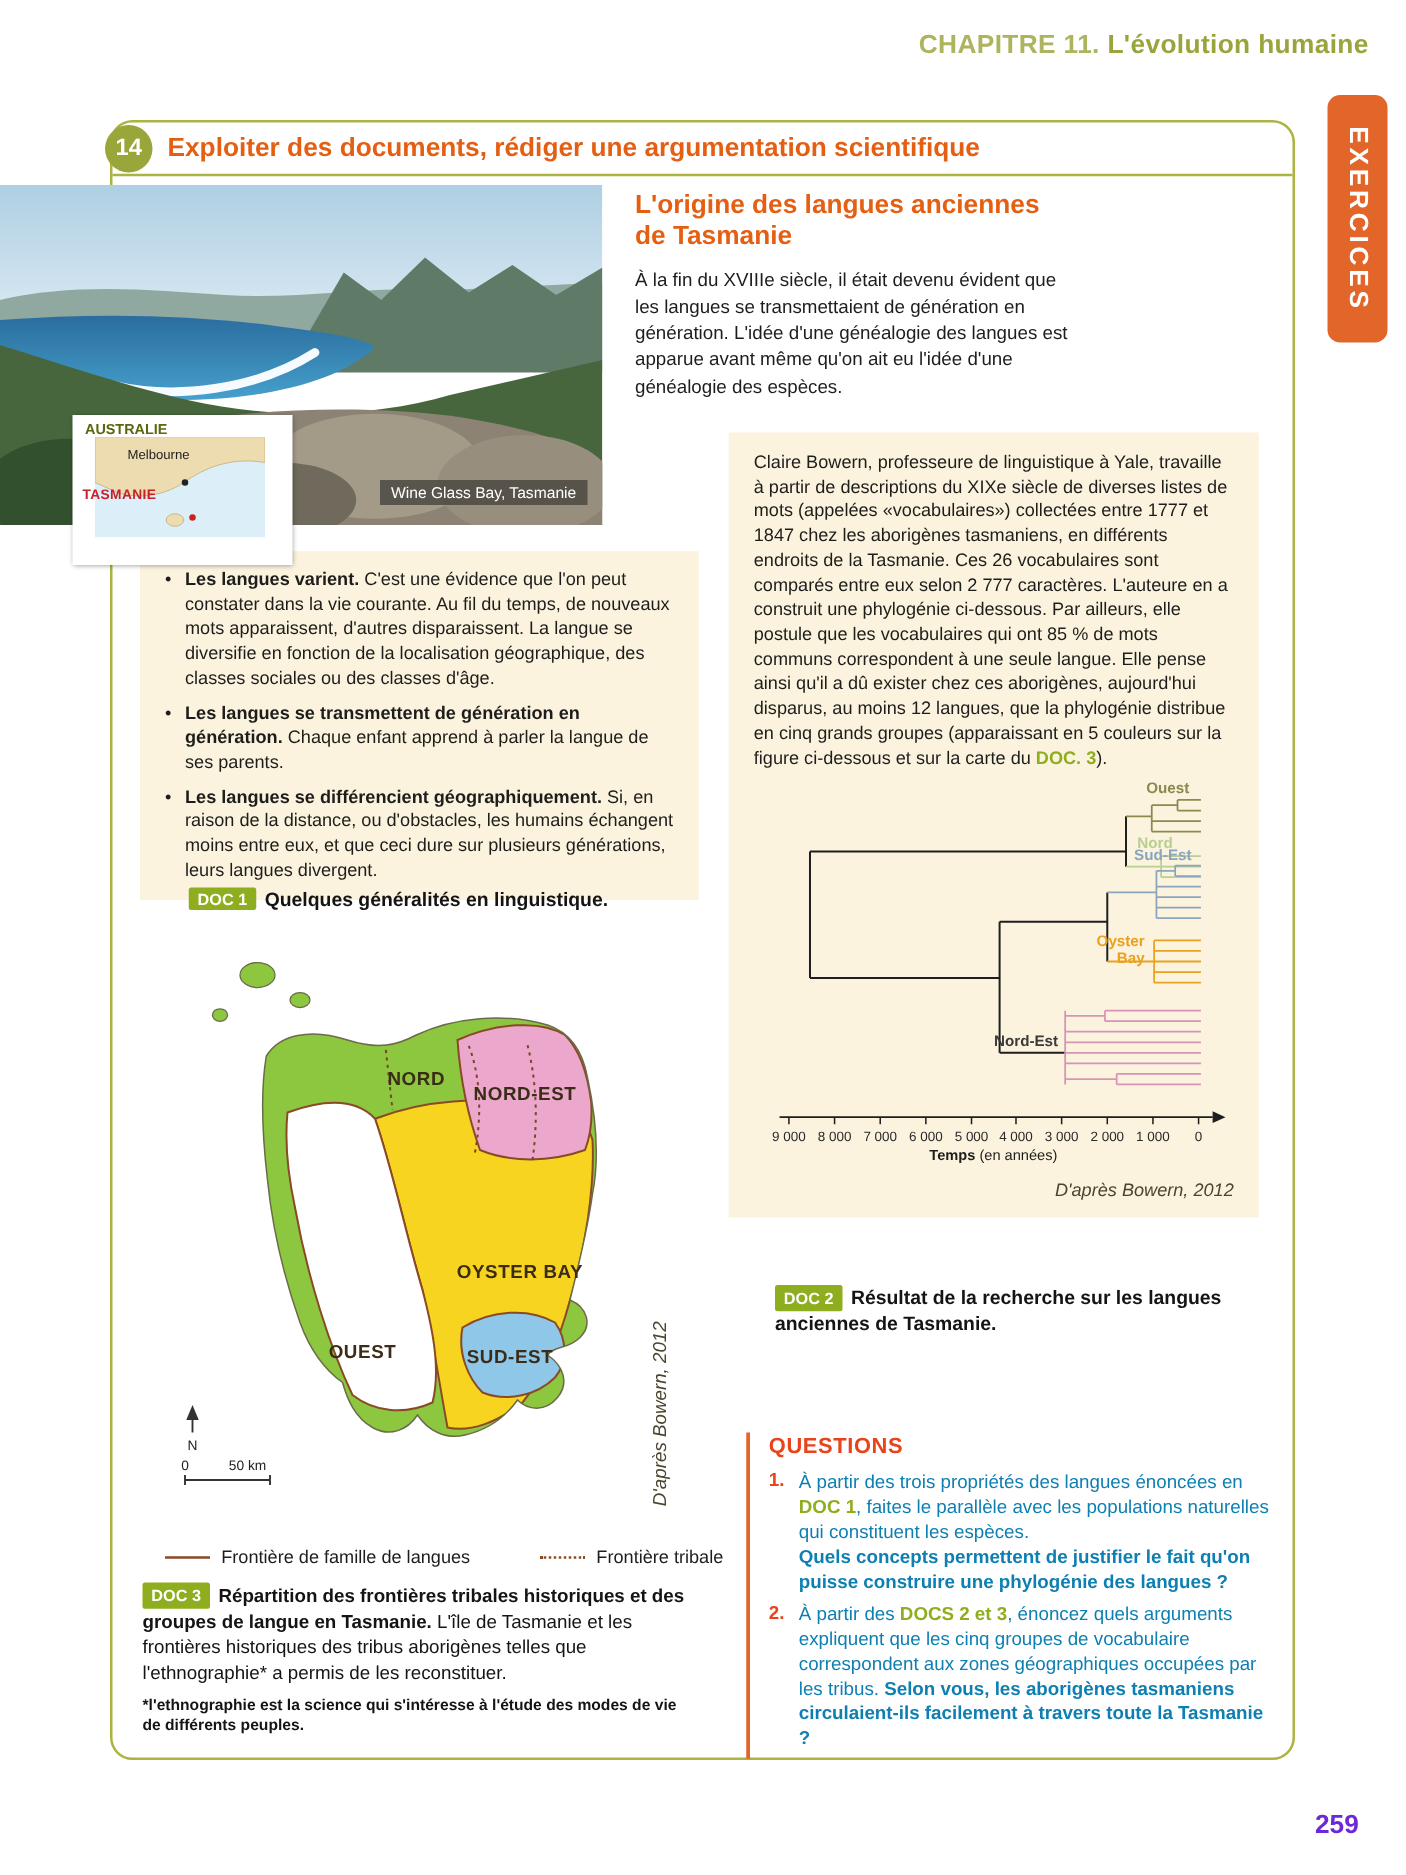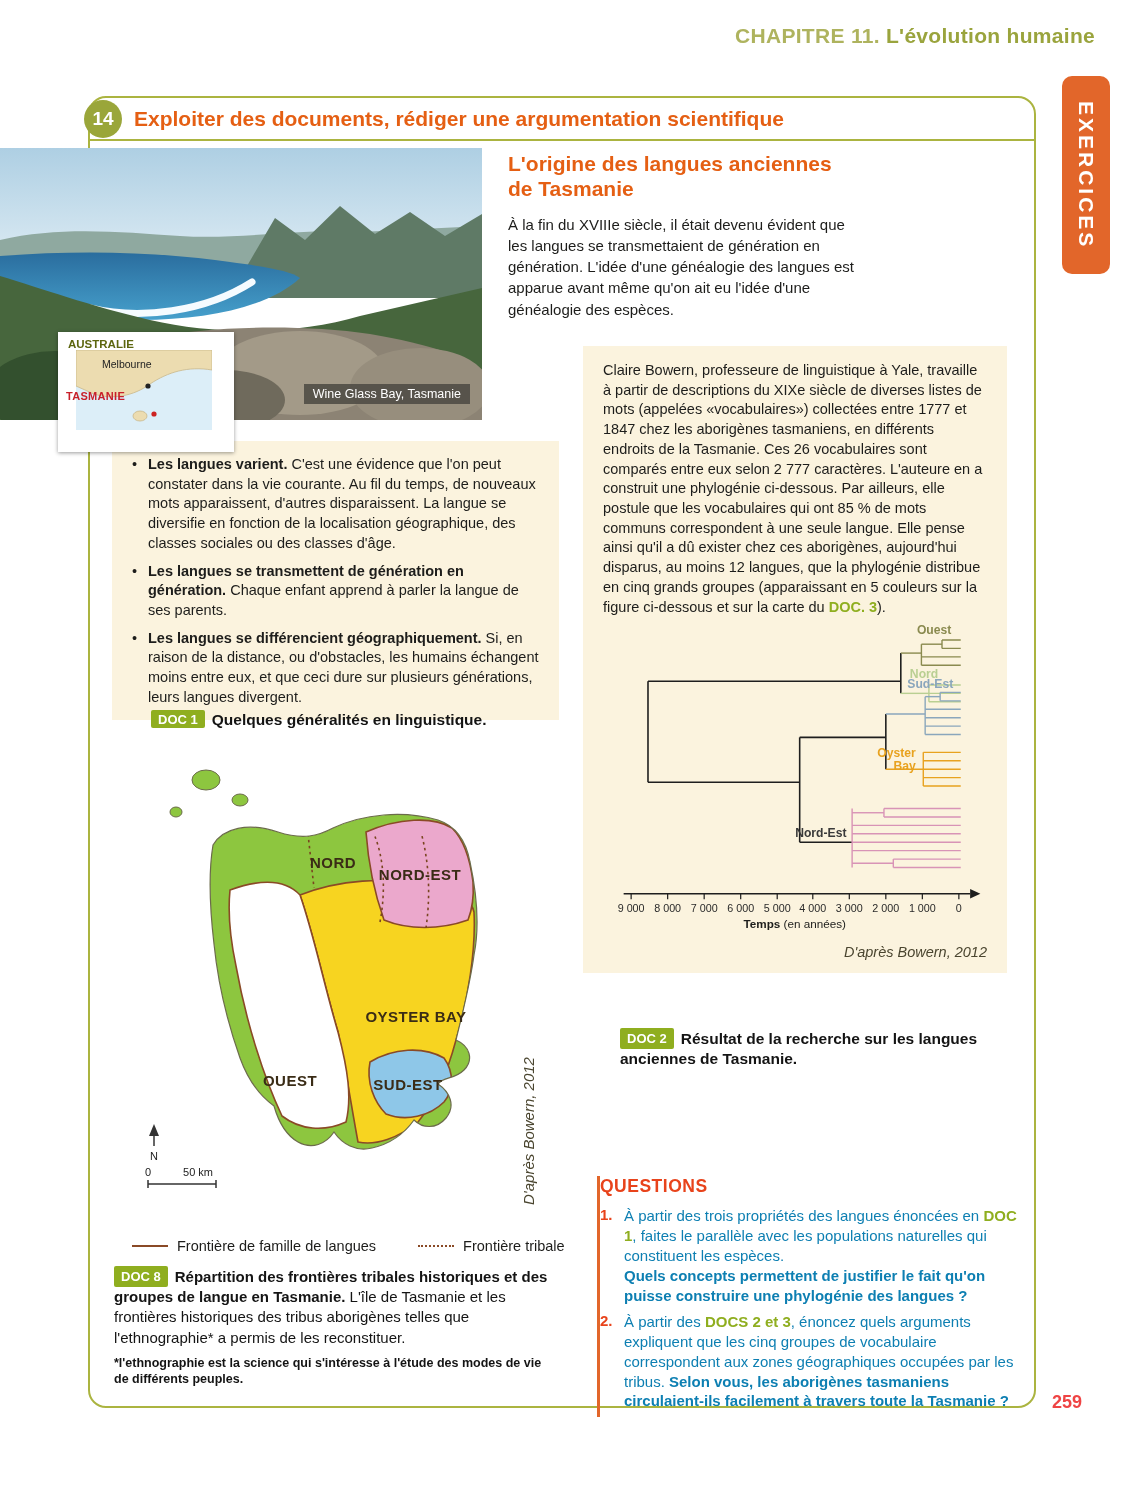--- a/index.html
+++ b/index.html
@@ -37,38 +37,38 @@
 
   .doc-badge{display:inline-block;background:#8fae1f;color:#fff;font-weight:700;font-size:13px;padding:1.5px 7px;border-radius:2px;margin-right:7px;vertical-align:1px;}
   .doc-caption{font-size:15.5px;color:#141414;padding-left:37px;}
   .doc1-cap{position:absolute;left:114px;top:710px;width:445px;}
   .doc2-cap{position:absolute;left:583px;top:1028px;width:436px;line-height:1.35;}
   .doc3-cap{position:absolute;left:114px;top:1266px;width:452px;font-size:15px;line-height:1.36;color:#141414;}
   .doc3-foot{margin-top:7px;font-size:12.5px;font-weight:700;line-height:1.3;color:#141414;width:432px;}
 
   .map-wrap{position:absolute;left:118px;top:740px;width:442px;height:486px;}
   .map-attrib{position:absolute;left:520px;top:1205px;transform:rotate(-90deg);transform-origin:0 0;font-style:italic;font-size:15px;color:#4a452f;white-space:nowrap;z-index:5;}
-  .legend{position:absolute;left:132px;top:1238px;display:flex;gap:42px;font-size:14.5px;color:#1d1d1b;align-items:center;}
+  .legend{position:absolute;left:132px;top:1238px;display:flex;gap:56px;font-size:14.5px;color:#1d1d1b;align-items:center;}
   .legend-item{display:flex;align-items:center;}
   .sw-line{width:36px;border-top:2.5px solid #8a4a26;margin-right:9px;}
   .sw-dot{width:36px;border-top:2.5px dotted #8a4a26;margin-right:9px;}
 
   .doc2-box{position:absolute;left:583px;top:330px;width:424px;padding:15px 20px 10px;box-sizing:border-box;font-size:14.5px;line-height:1.36;color:#1d1d1b;}
   .docref{color:#8fae1f;font-weight:700;}
   .tree-attrib{text-align:right;font-style:italic;font-size:14.5px;color:#4a452f;margin-top:3px;}
 
-  .questions{position:absolute;left:597px;top:1176px;width:426px;border-left:3.5px solid #e2662a;box-sizing:border-box;}
+  .questions{position:absolute;left:597px;top:1146px;width:426px;border-left:3.5px solid #e2662a;padding-left:15px;box-sizing:border-box;}
   .q-heading{font-size:17.5px;font-weight:800;color:#e8431b;letter-spacing:.5px;margin-bottom:9px;}
   .q-item{display:flex;margin-bottom:6px;}
   .q-num{color:#e8431b;font-weight:700;width:24px;flex:none;font-size:15px;}
   .q-body{font-size:15px;line-height:1.33;color:#0d7fb2;}
   .q-bold-block{display:block;font-weight:700;}
   .q-bold{font-weight:700;}
 
-  .page-num{position:absolute;left:1052px;top:1392px;font-size:18px;font-weight:700;color:#ef4444;}
+  .page-num{position:absolute;left:1052px;top:1448px;font-size:21px;font-weight:700;color:#6d28d9;}
 
   
   .map-label{font-weight:700;font-size:15px;fill:#3a2c16;letter-spacing:.5px;text-transform:uppercase;font-family:"Liberation Sans",sans-serif;}
   .map-small{font-size:11px;fill:#222;font-family:"Liberation Sans",sans-serif;}
   .tick{font-size:11.5px;fill:#2b2b2b;font-family:"Liberation Sans",sans-serif;}
   .axis-label{font-size:12.5px;fill:#1d1d1b;font-family:"Liberation Sans",sans-serif;}
   .tree-label{font-weight:600;font-size:13px;font-family:"Liberation Sans",sans-serif;}
 </style>
 </head>
 <body>
@@ -211,21 +211,21 @@
       <span class="sw-line"></span>
       <span>Frontière de famille de langues</span>
     </div>
     <div class="legend-item">
       <span class="sw-dot"></span>
       <span>Frontière tribale</span>
     </div>
   </div>
 
   <div class="doc3-cap">
-    <span class="doc-badge">DOC 8</span><b>Répartition des frontières tribales historiques et des groupes de langue en Tasmanie.</b><span> L'île de Tasmanie et les frontières historiques des tribus aborigènes telles que l'ethnographie* a permis de les reconstituer.</span>
+    <span class="doc-badge">DOC 3</span><b>Répartition des frontières tribales historiques et des groupes de langue en Tasmanie.</b><span> L'île de Tasmanie et les frontières historiques des tribus aborigènes telles que l'ethnographie* a permis de les reconstituer.</span>
     <div class="doc3-foot">*l'ethnographie est la science qui s'intéresse à l'étude des modes de vie de différents peuples.</div>
   </div>
 
   <div class="doc2-box cream">
     <div>
       <span>Claire Bowern, professeure de linguistique à Yale, travaille à partir de descriptions du XIXe siècle de diverses listes de mots (appelées «vocabulaires») collectées entre 1777 et 1847 chez les aborigènes tasmaniens, en différents endroits de la Tasmanie. Ces 26 vocabulaires sont comparés entre eux selon 2 777 caractères. L'auteure en a construit une phylogénie ci-dessous. Par ailleurs, elle postule que les vocabulaires qui ont 85 % de mots communs correspondent à une seule langue. Elle pense ainsi qu'il a dû exister chez ces aborigènes, aujourd'hui disparus, au moins 12 langues, que la phylogénie distribue en cinq grands groupes (apparaissant en 5 couleurs sur la figure ci-dessous et sur la carte du </span><span class="docref">DOC. 3</span><span>).</span>
     </div>
     <svg viewBox="0 0 410 330" width="384" height="309" style="margin-top:8px;">
 
       <g stroke="#1e1e1e" stroke-width="1.7" fill="none">

